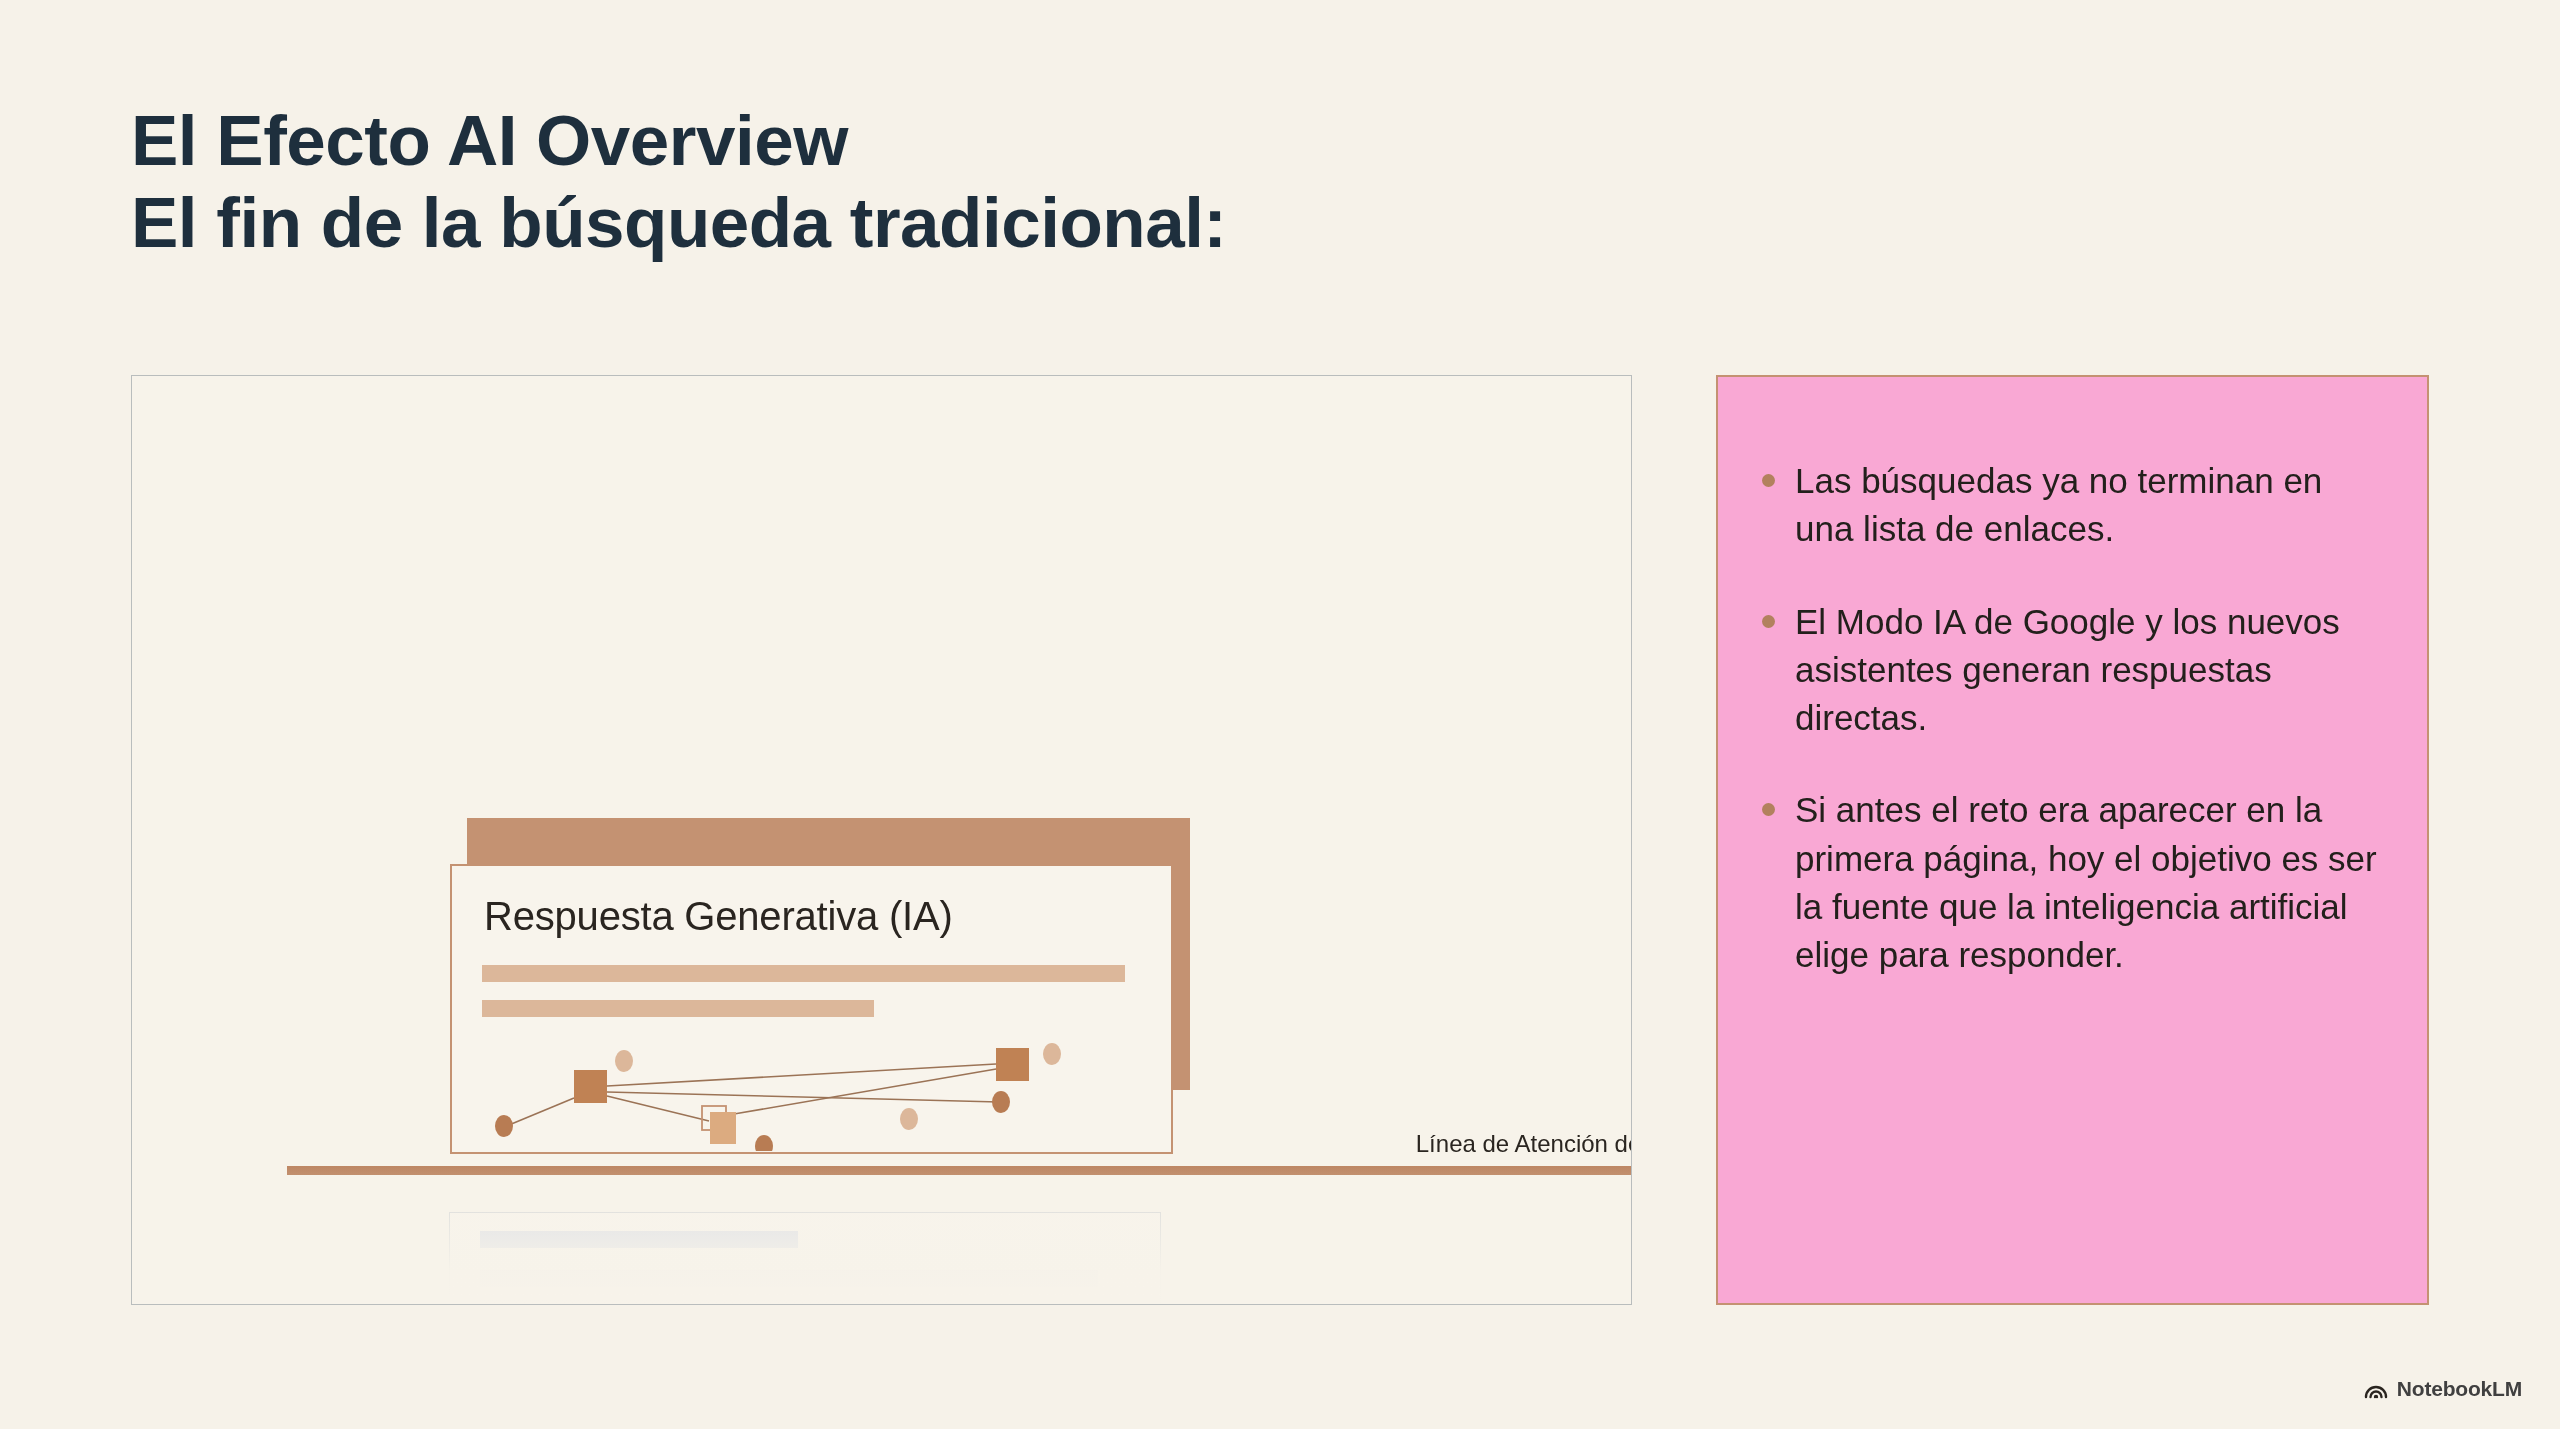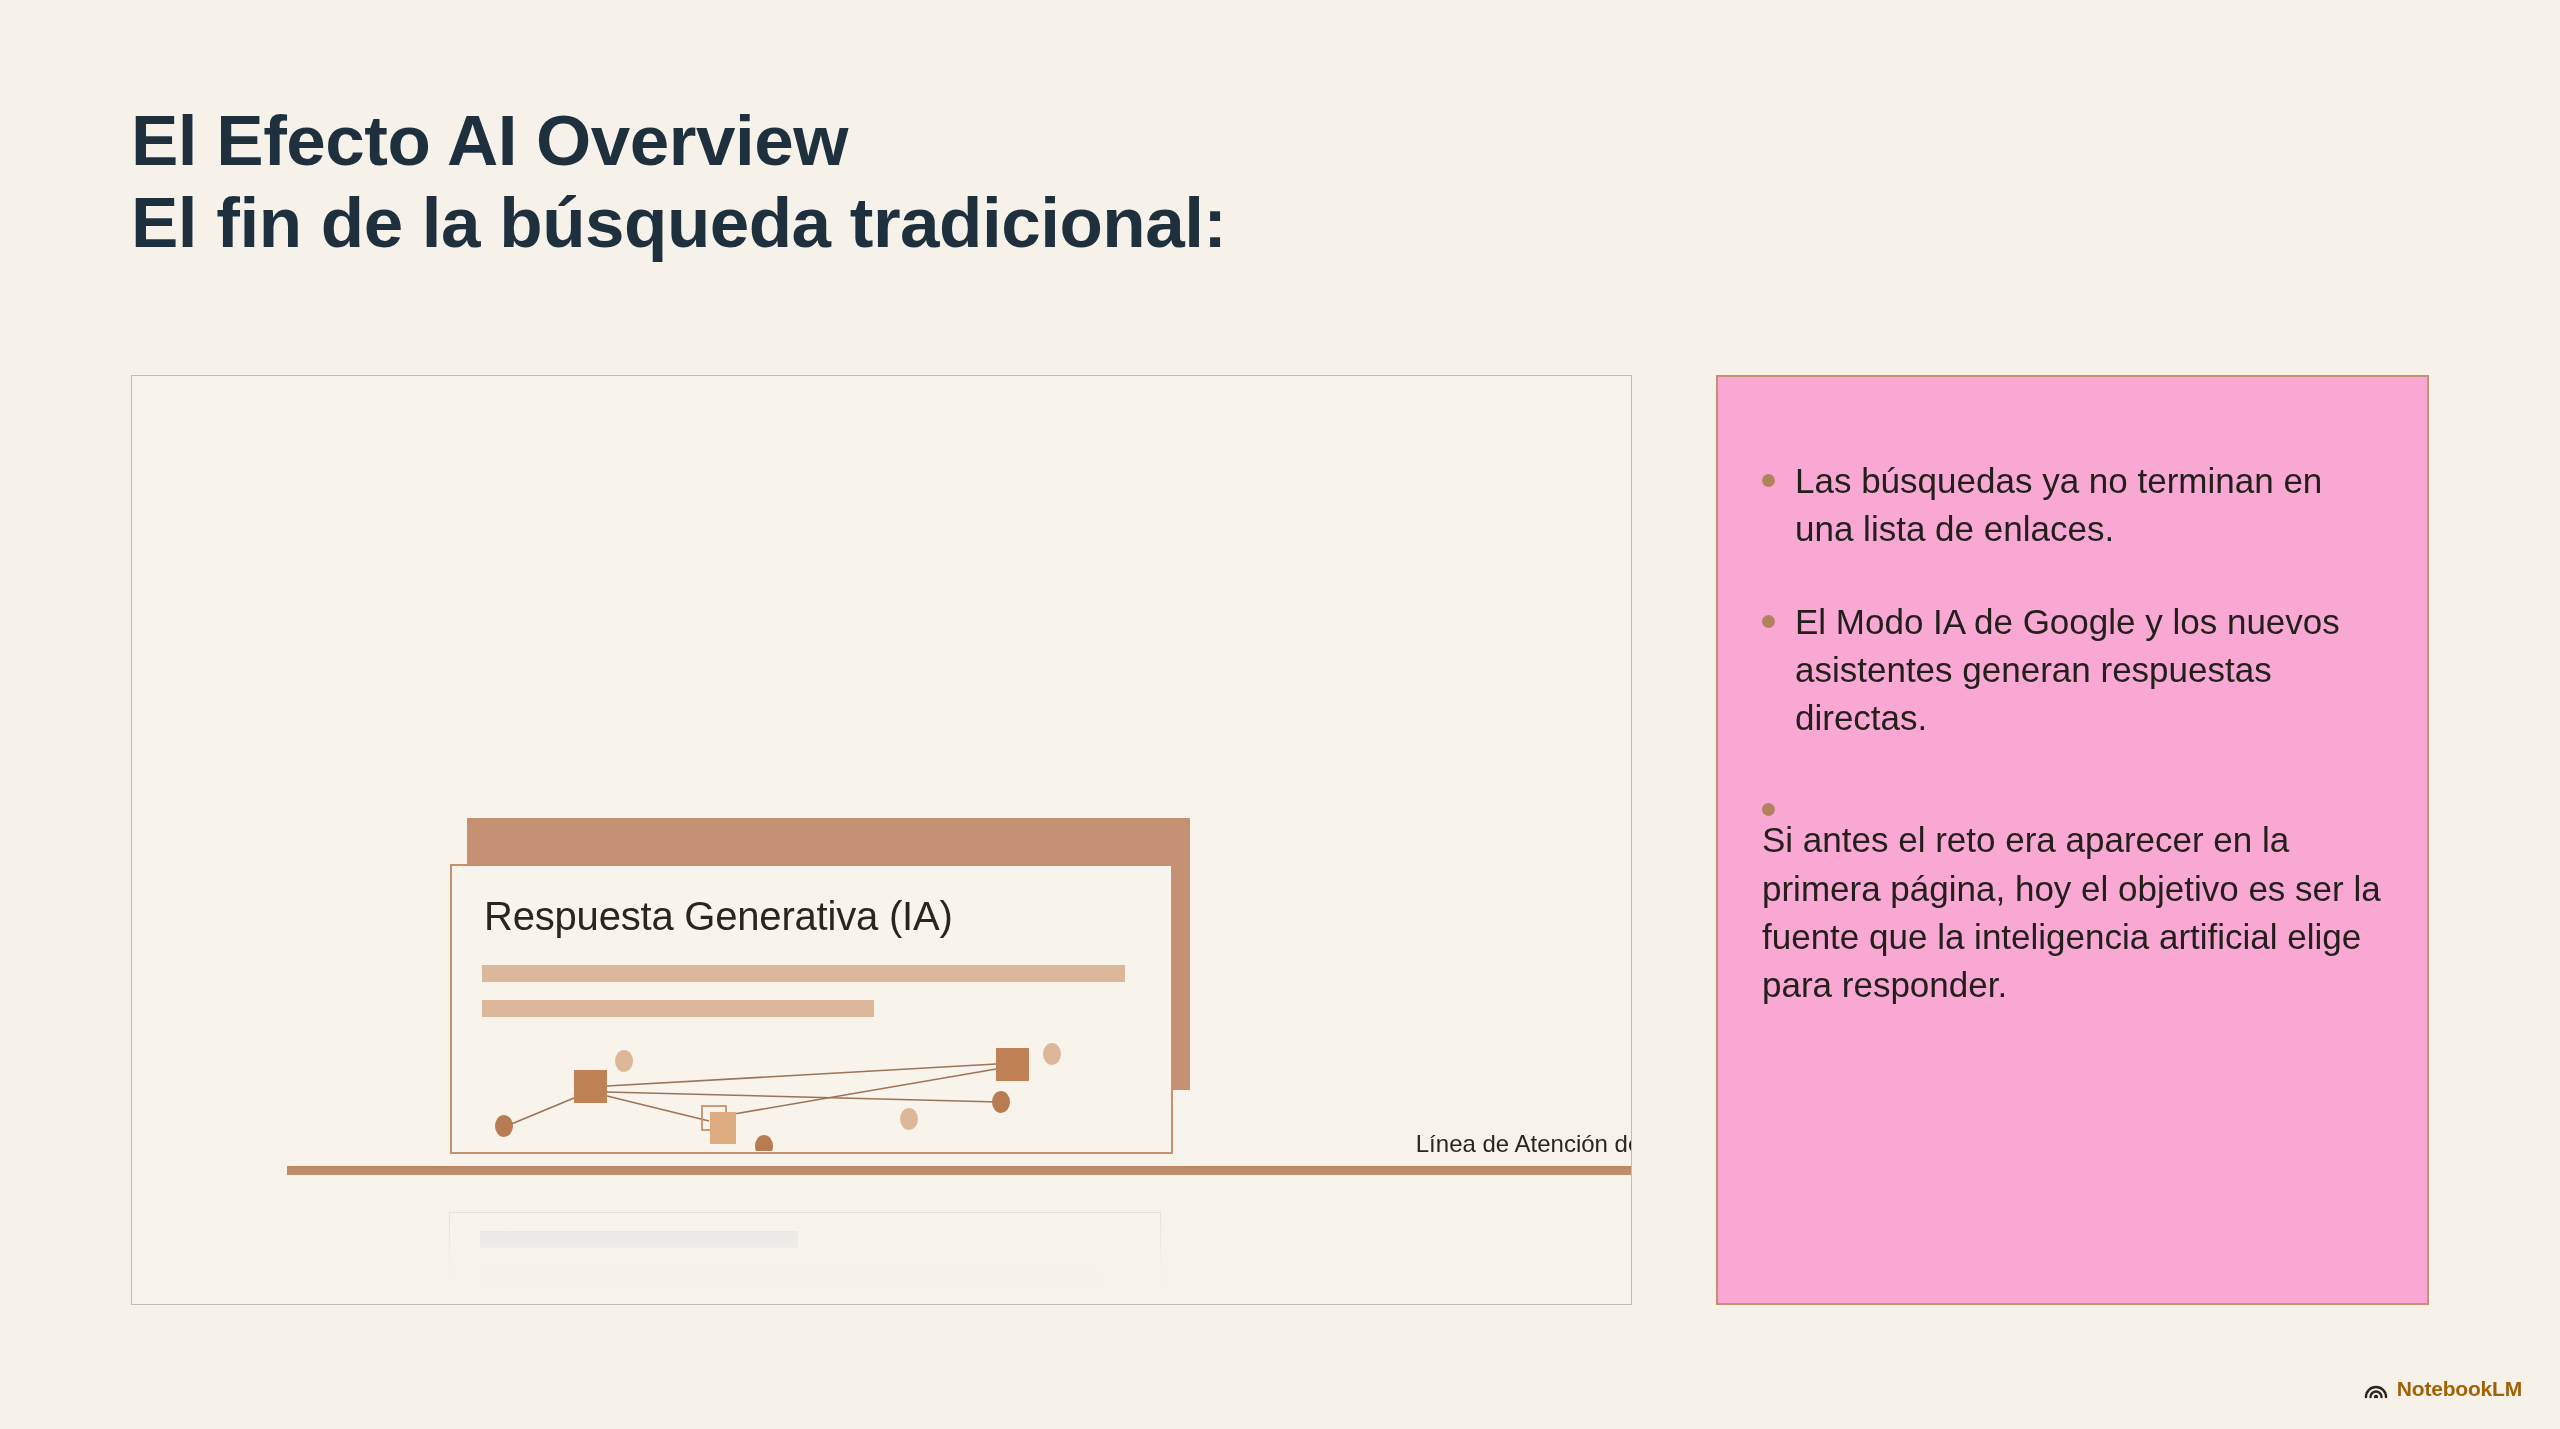--- a/index.html
+++ b/index.html
@@ -151,21 +151,21 @@
     border: 2px solid #c49272;
     background: #f9a8d4;
     box-sizing: border-box;
     padding: 80px 44px 40px 44px;
   }
   .bullet {
     display: flex;
     align-items: flex-start;
     margin-bottom: 44px;
   }
-  .bullet:last-child { margin-bottom: 8px; flex-direction: column; }
+  .bullet:last-child { margin-bottom: 8px; }
   .bullet-dot {
     flex: 0 0 auto;
     width: 13px;
     height: 13px;
     border-radius: 50%;
     background: #b2815e;
     margin-top: 17px;
     margin-right: 20px;
   }
   .bullet-text {
@@ -180,21 +180,21 @@
     position: absolute;
     right: 38px;
     bottom: 28px;
     display: flex;
     align-items: center;
     gap: 9px;
   }
   .footer-logo-text {
     font-size: 21px;
     font-weight: 600;
-    color: #a16207;
+    color: #404040;
     font-family: "Liberation Sans", sans-serif;
     letter-spacing: -0.2px;
   }
 </style>
 </head>
 <body>
 
 <div class="slide">
 
   <div class="title-block">

